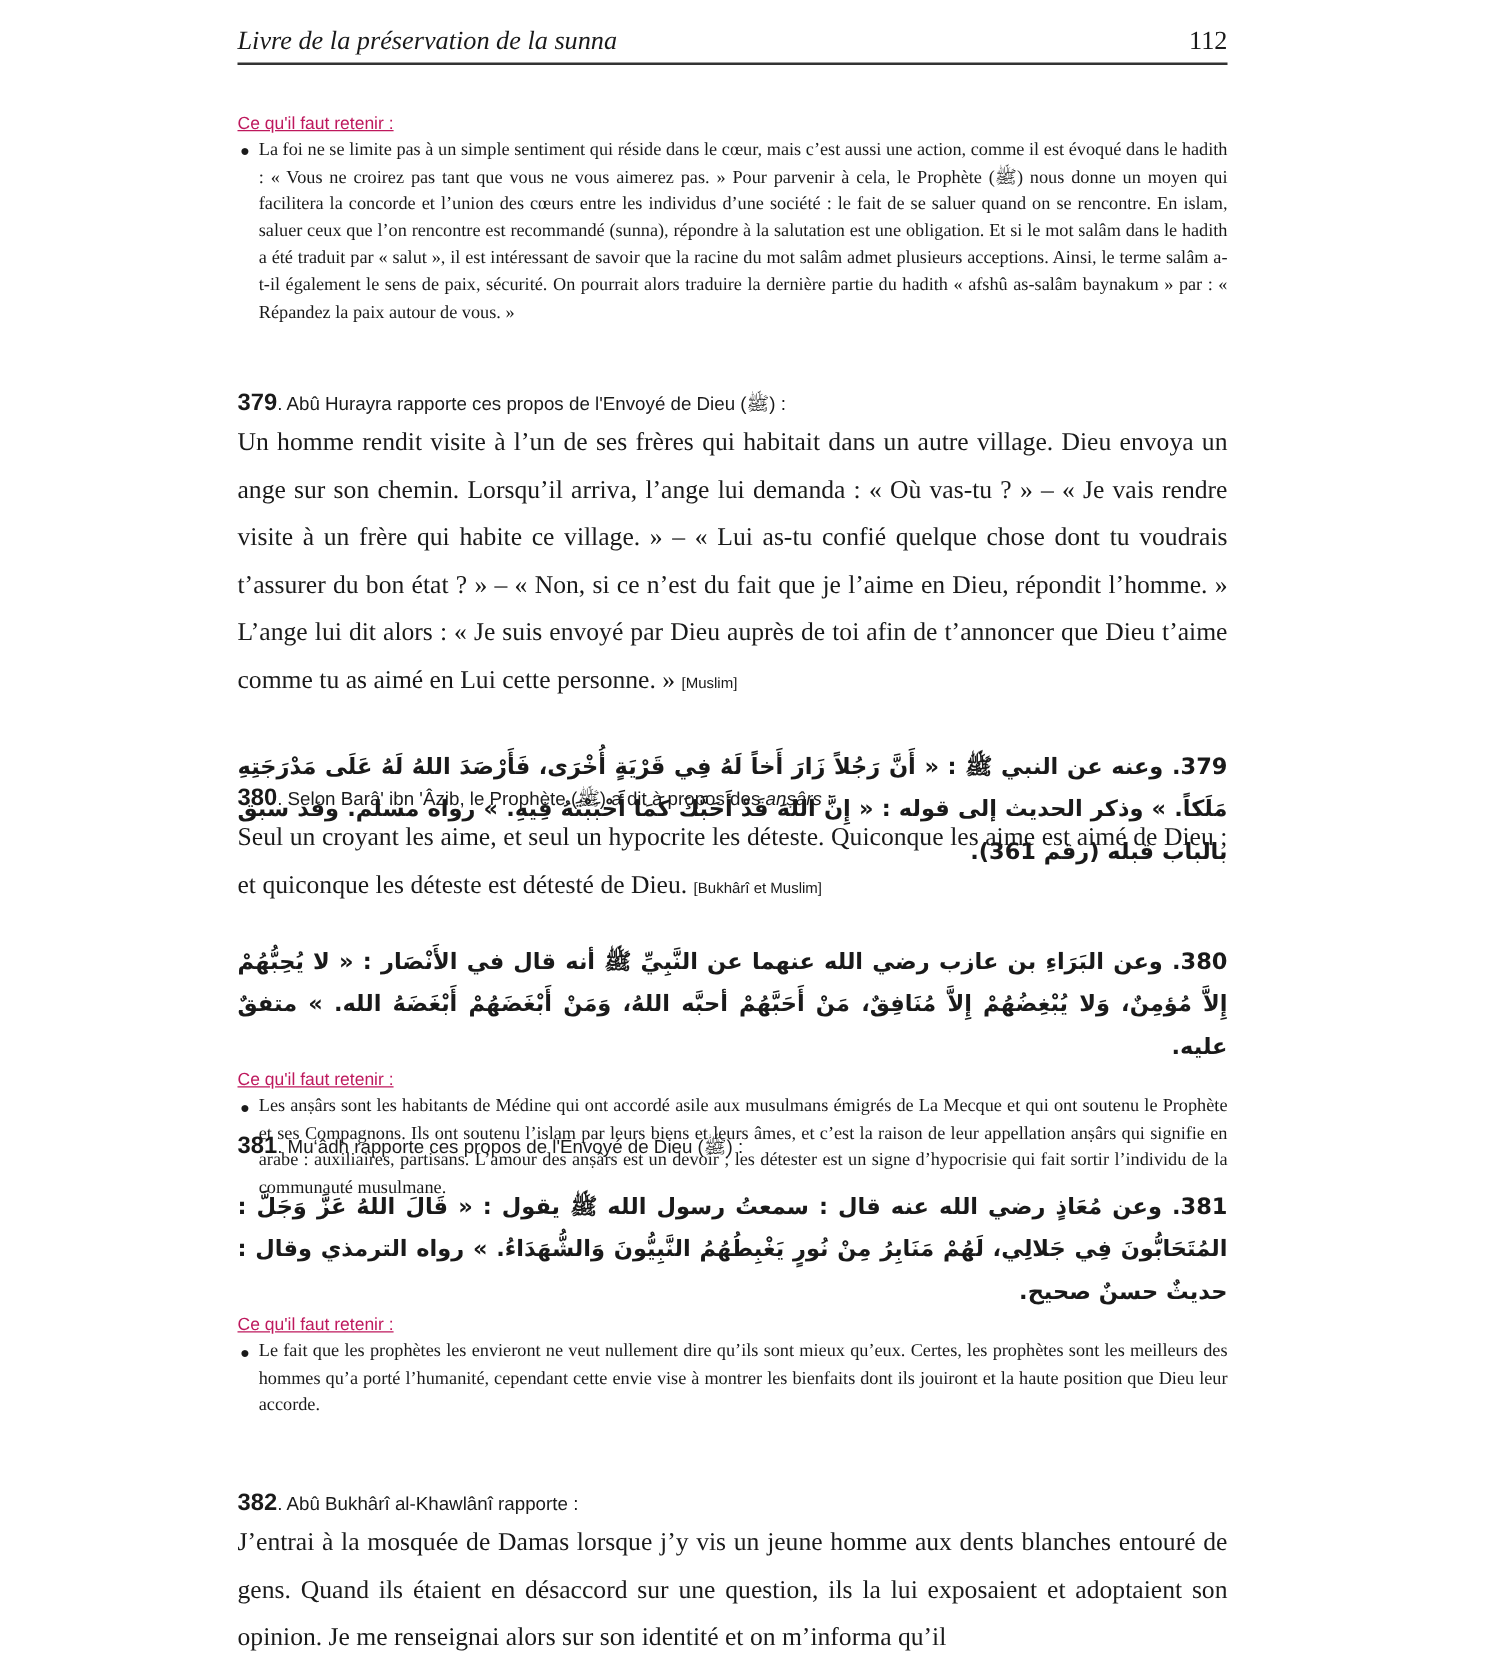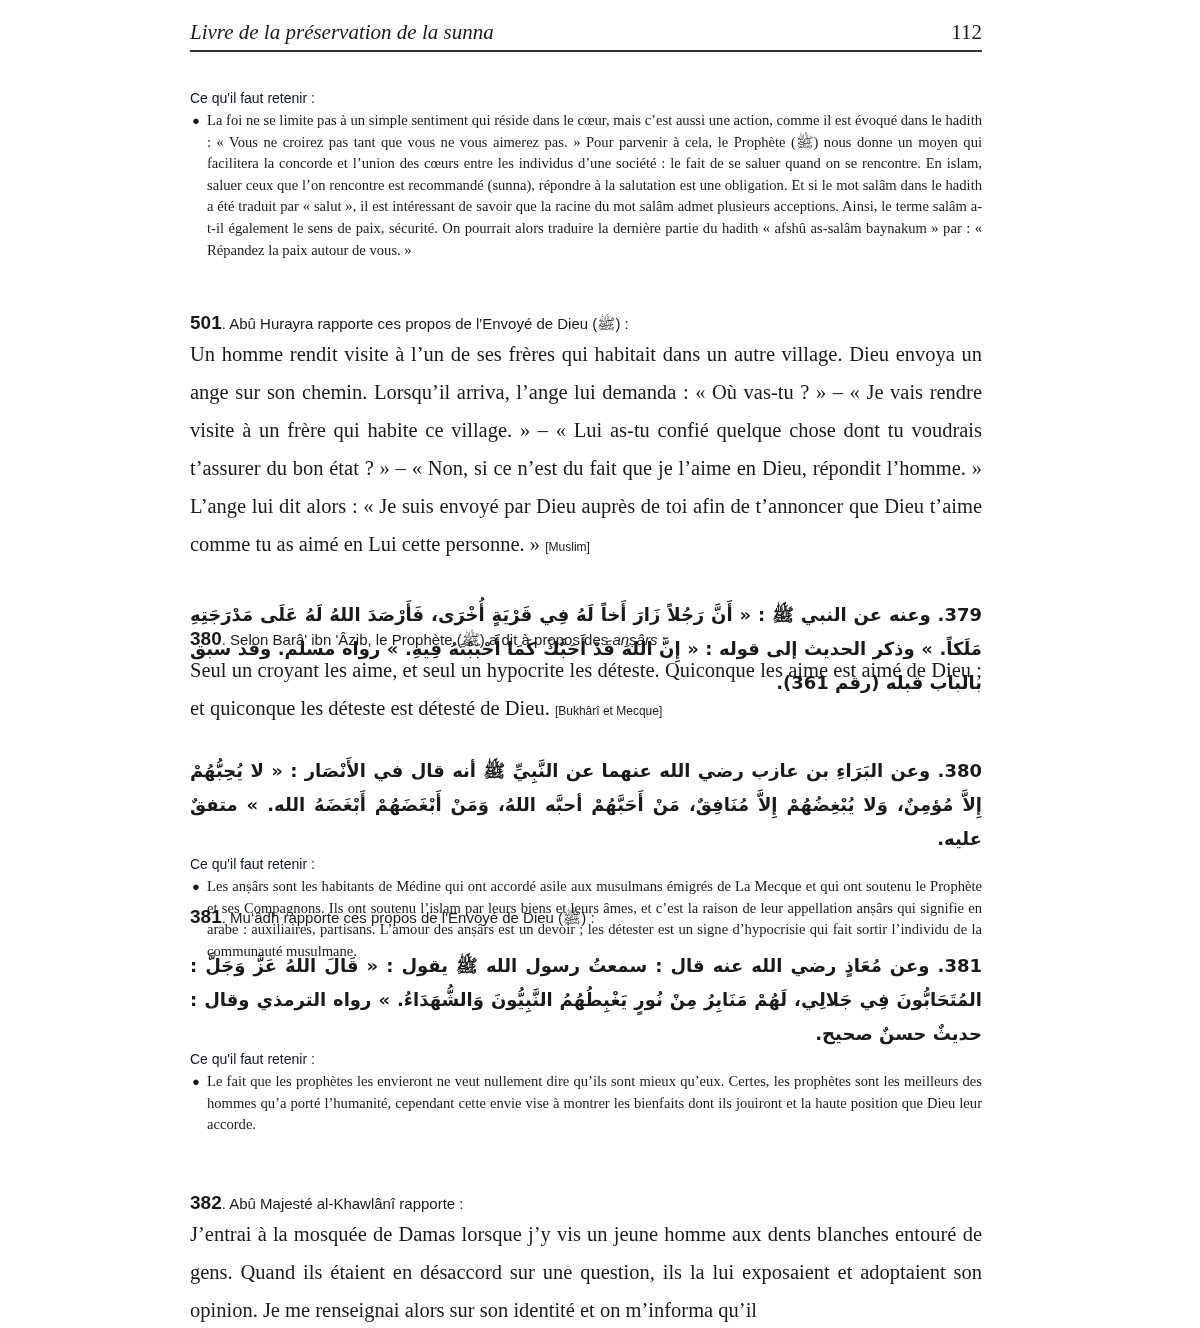--- a/index.html
+++ b/index.html
@@ -4,21 +4,21 @@
 <style>
   html, body { margin: 0; padding: 0; background: #ffffff; }
   body { width: 1200px; height: 1328px; position: relative; overflow: hidden; color: #1a1a1a; }
   .page { position: absolute; left: 190px; top: 0; width: 792px; }
   .running-head { position: absolute; top: 20px; left: 0; width: 792px; height: 28px; font-family: "Liberation Serif", serif; font-style: italic; font-size: 21px; text-align: center; }
   .running-head .title { position: absolute; left: 0; top: 0; }
   .running-head .pno { position: absolute; right: 0; top: 0; font-style: normal; font-size: 21px; }
   .head-rule { position: absolute; top: 50px; left: 0; width: 792px; height: 2px; background: #333; }
 
   .block { position: absolute; left: 0; width: 792px; }
-  .retain-label { font-family: "Liberation Sans", sans-serif; font-size: 14px; color: #0f172a; margin: 0 0 4px 0; }
+  .retain-label { font-family: "Liberation Sans", sans-serif; font-size: 14px; color: #be185d; margin: 0 0 4px 0; text-decoration: underline; }
   .bullet { position: relative; padding-left: 17px; font-family: "Liberation Serif", serif; font-size: 14.6px; line-height: 21.6px; text-align: justify; }
   .bullet .dot { position: absolute; left: 2px; top: 0; font-size: 13px; }
   .hadith-head { font-family: "Liberation Sans", sans-serif; font-size: 15px; margin: 0; line-height: 22px; }
   .hadith-head .num { font-weight: bold; font-size: 19px; }
   .hadith-text { font-family: "Liberation Serif", serif; font-size: 20.5px; line-height: 38px; text-align: justify; margin: 0; }
   .source { font-family: "Liberation Sans", sans-serif; font-size: 12px; }
   .arabic { direction: rtl; text-align: justify; font-family: "DejaVu Sans", sans-serif; font-size: 18px; line-height: 34px; margin: 0; font-weight: bold; }
   i { font-style: italic; }
 </style>
 </head>
@@ -34,44 +34,44 @@
 
   <div class="block" style="top:90px;">
     <p class="retain-label">Ce qu'il faut retenir :</p>
     <div class="bullet">
       <span class="dot">●</span>
       <span>La foi ne se limite pas à un simple sentiment qui réside dans le cœur, mais c’est aussi une action, comme il est évoqué dans le hadith : « Vous ne croirez pas tant que vous ne vous aimerez pas. » Pour parvenir à cela, le Prophète (ﷺ) nous donne un moyen qui facilitera la concorde et l’union des cœurs entre les individus d’une société : le fait de se saluer quand on se rencontre. En islam, saluer ceux que l’on rencontre est recommandé (sunna), répondre à la salutation est une obligation. Et si le mot salâm dans le hadith a été traduit par « salut », il est intéressant de savoir que la racine du mot salâm admet plusieurs acceptions. Ainsi, le terme salâm a-t-il également le sens de paix, sécurité. On pourrait alors traduire la dernière partie du hadith « afshû as-salâm baynakum » par : « Répandez la paix autour de vous. »</span>
     </div>
   </div>
 
   <div class="block" style="top:312px;">
-    <p class="hadith-head"><span class="num">501</span><span>. Abû Hurayra rapporte ces propos de l'Envoyé de Dieu (ﷺ) :</span></p>
+    <p class="hadith-head"><span class="num">379</span><span>. Abû Hurayra rapporte ces propos de l'Envoyé de Dieu (ﷺ) :</span></p>
     <p class="hadith-text"><span>Un homme rendit visite à l’un de ses frères qui habitait dans un autre village. Dieu envoya un ange sur son chemin. Lorsqu’il arriva, l’ange lui demanda : « Où vas-tu ? » – « Je vais rendre visite à un frère qui habite ce village. » – « Lui as-tu confié quelque chose dont tu voudrais t’assurer du bon état ? » – « Non, si ce n’est du fait que je l’aime en Dieu, répondit l’homme. » L’ange lui dit alors : « Je suis envoyé par Dieu auprès de toi afin de t’annoncer que Dieu t’aime comme tu as aimé en Lui cette personne. »</span> <span class="source">[Muslim]</span></p>
     <p class="arabic" style="margin-top:32px;">379. وعنه عن النبي ﷺ : « أَنَّ رَجُلاً زَارَ أَخاً لَهُ فِي قَرْيَةٍ أُخْرَى، فَأَرْصَدَ اللهُ لَهُ عَلَى مَدْرَجَتِهِ مَلَكاً. » وذكر الحديث إلى قوله : « إِنَّ اللهَ قَدْ أَحَبَّكَ كَمَا أَحْبَبْتَهُ فِيهِ. » رواه مسلم. وقد سبق بالباب قبله (رقم 361).</p>
   </div>
 
   <div class="block" style="top:628px;">
     <p class="hadith-head"><span class="num">380</span><span>. Selon Barâ' ibn 'Âzib, le Prophète (ﷺ) a dit à propos des </span><i>anṣârs</i><span> :</span></p>
-    <p class="hadith-text"><span>Seul un croyant les aime, et seul un hypocrite les déteste. Quiconque les aime est aimé de Dieu ; et quiconque les déteste est détesté de Dieu.</span> <span class="source">[Bukhârî et Mecque]</span></p>
+    <p class="hadith-text"><span>Seul un croyant les aime, et seul un hypocrite les déteste. Quiconque les aime est aimé de Dieu ; et quiconque les déteste est détesté de Dieu.</span> <span class="source">[Bukhârî et Muslim]</span></p>
     <p class="arabic" style="margin-top:24px;">380. وعن البَرَاءِ بن عازب رضي الله عنهما عن النَّبِيِّ ﷺ أنه قال في الأَنْصَار : « لا يُحِبُّهُمْ إِلاَّ مُؤمِنٌ، وَلا يُبْغِضُهُمْ إِلاَّ مُنَافِقٌ، مَنْ أَحَبَّهُمْ أحبَّه اللهُ، وَمَنْ أَبْغَضَهُمْ أَبْغَضَهُ الله. » متفقٌ عليه.</p>
     <p class="retain-label" style="margin-top:0;">Ce qu'il faut retenir :</p>
     <div class="bullet">
       <span class="dot">●</span>
       <span>Les anṣârs sont les habitants de Médine qui ont accordé asile aux musulmans émigrés de La Mecque et qui ont soutenu le Prophète et ses Compagnons. Ils ont soutenu l’islam par leurs biens et leurs âmes, et c’est la raison de leur appellation anṣârs qui signifie en arabe : auxiliaires, partisans. L’amour des anṣârs est un devoir ; les détester est un signe d’hypocrisie qui fait sortir l’individu de la communauté musulmane.</span>
     </div>
   </div>
 
   <div class="block" style="top:906px;">
     <p class="hadith-head"><span class="num">381</span><span>. Mu‘âdh rapporte ces propos de l'Envoyé de Dieu (ﷺ) :</span></p>
     <p class="arabic" style="margin-top:20px;">381. وعن مُعَاذٍ رضي الله عنه قال : سمعتُ رسول الله ﷺ يقول : « قَالَ اللهُ عَزَّ وَجَلَّ : المُتَحَابُّونَ فِي جَلالِي، لَهُمْ مَنَابِرُ مِنْ نُورٍ يَغْبِطُهُمُ النَّبِيُّونَ وَالشُّهَدَاءُ. » رواه الترمذي وقال : حديثٌ حسنٌ صحيح.</p>
     <p class="retain-label" style="margin-top:0;">Ce qu'il faut retenir :</p>
     <div class="bullet">
       <span class="dot">●</span>
       <span>Le fait que les prophètes les envieront ne veut nullement dire qu’ils sont mieux qu’eux. Certes, les prophètes sont les meilleurs des hommes qu’a porté l’humanité, cependant cette envie vise à montrer les bienfaits dont ils jouiront et la haute position que Dieu leur accorde.</span>
     </div>
   </div>
 
   <div class="block" style="top:1192px;">
-    <p class="hadith-head"><span class="num">382</span><span>. Abû Majesté al-Khawlânî rapporte :</span></p>
+    <p class="hadith-head"><span class="num">382</span><span>. Abû Bukhârî al-Khawlânî rapporte :</span></p>
     <p class="hadith-text">J’entrai à la mosquée de Damas lorsque j’y vis un jeune homme aux dents blanches entouré de gens. Quand ils étaient en désaccord sur une question, ils la lui exposaient et adoptaient son opinion. Je me renseignai alors sur son identité et on m’informa qu’il</p>
   </div>
 
 </div>
 
 </body></html>

